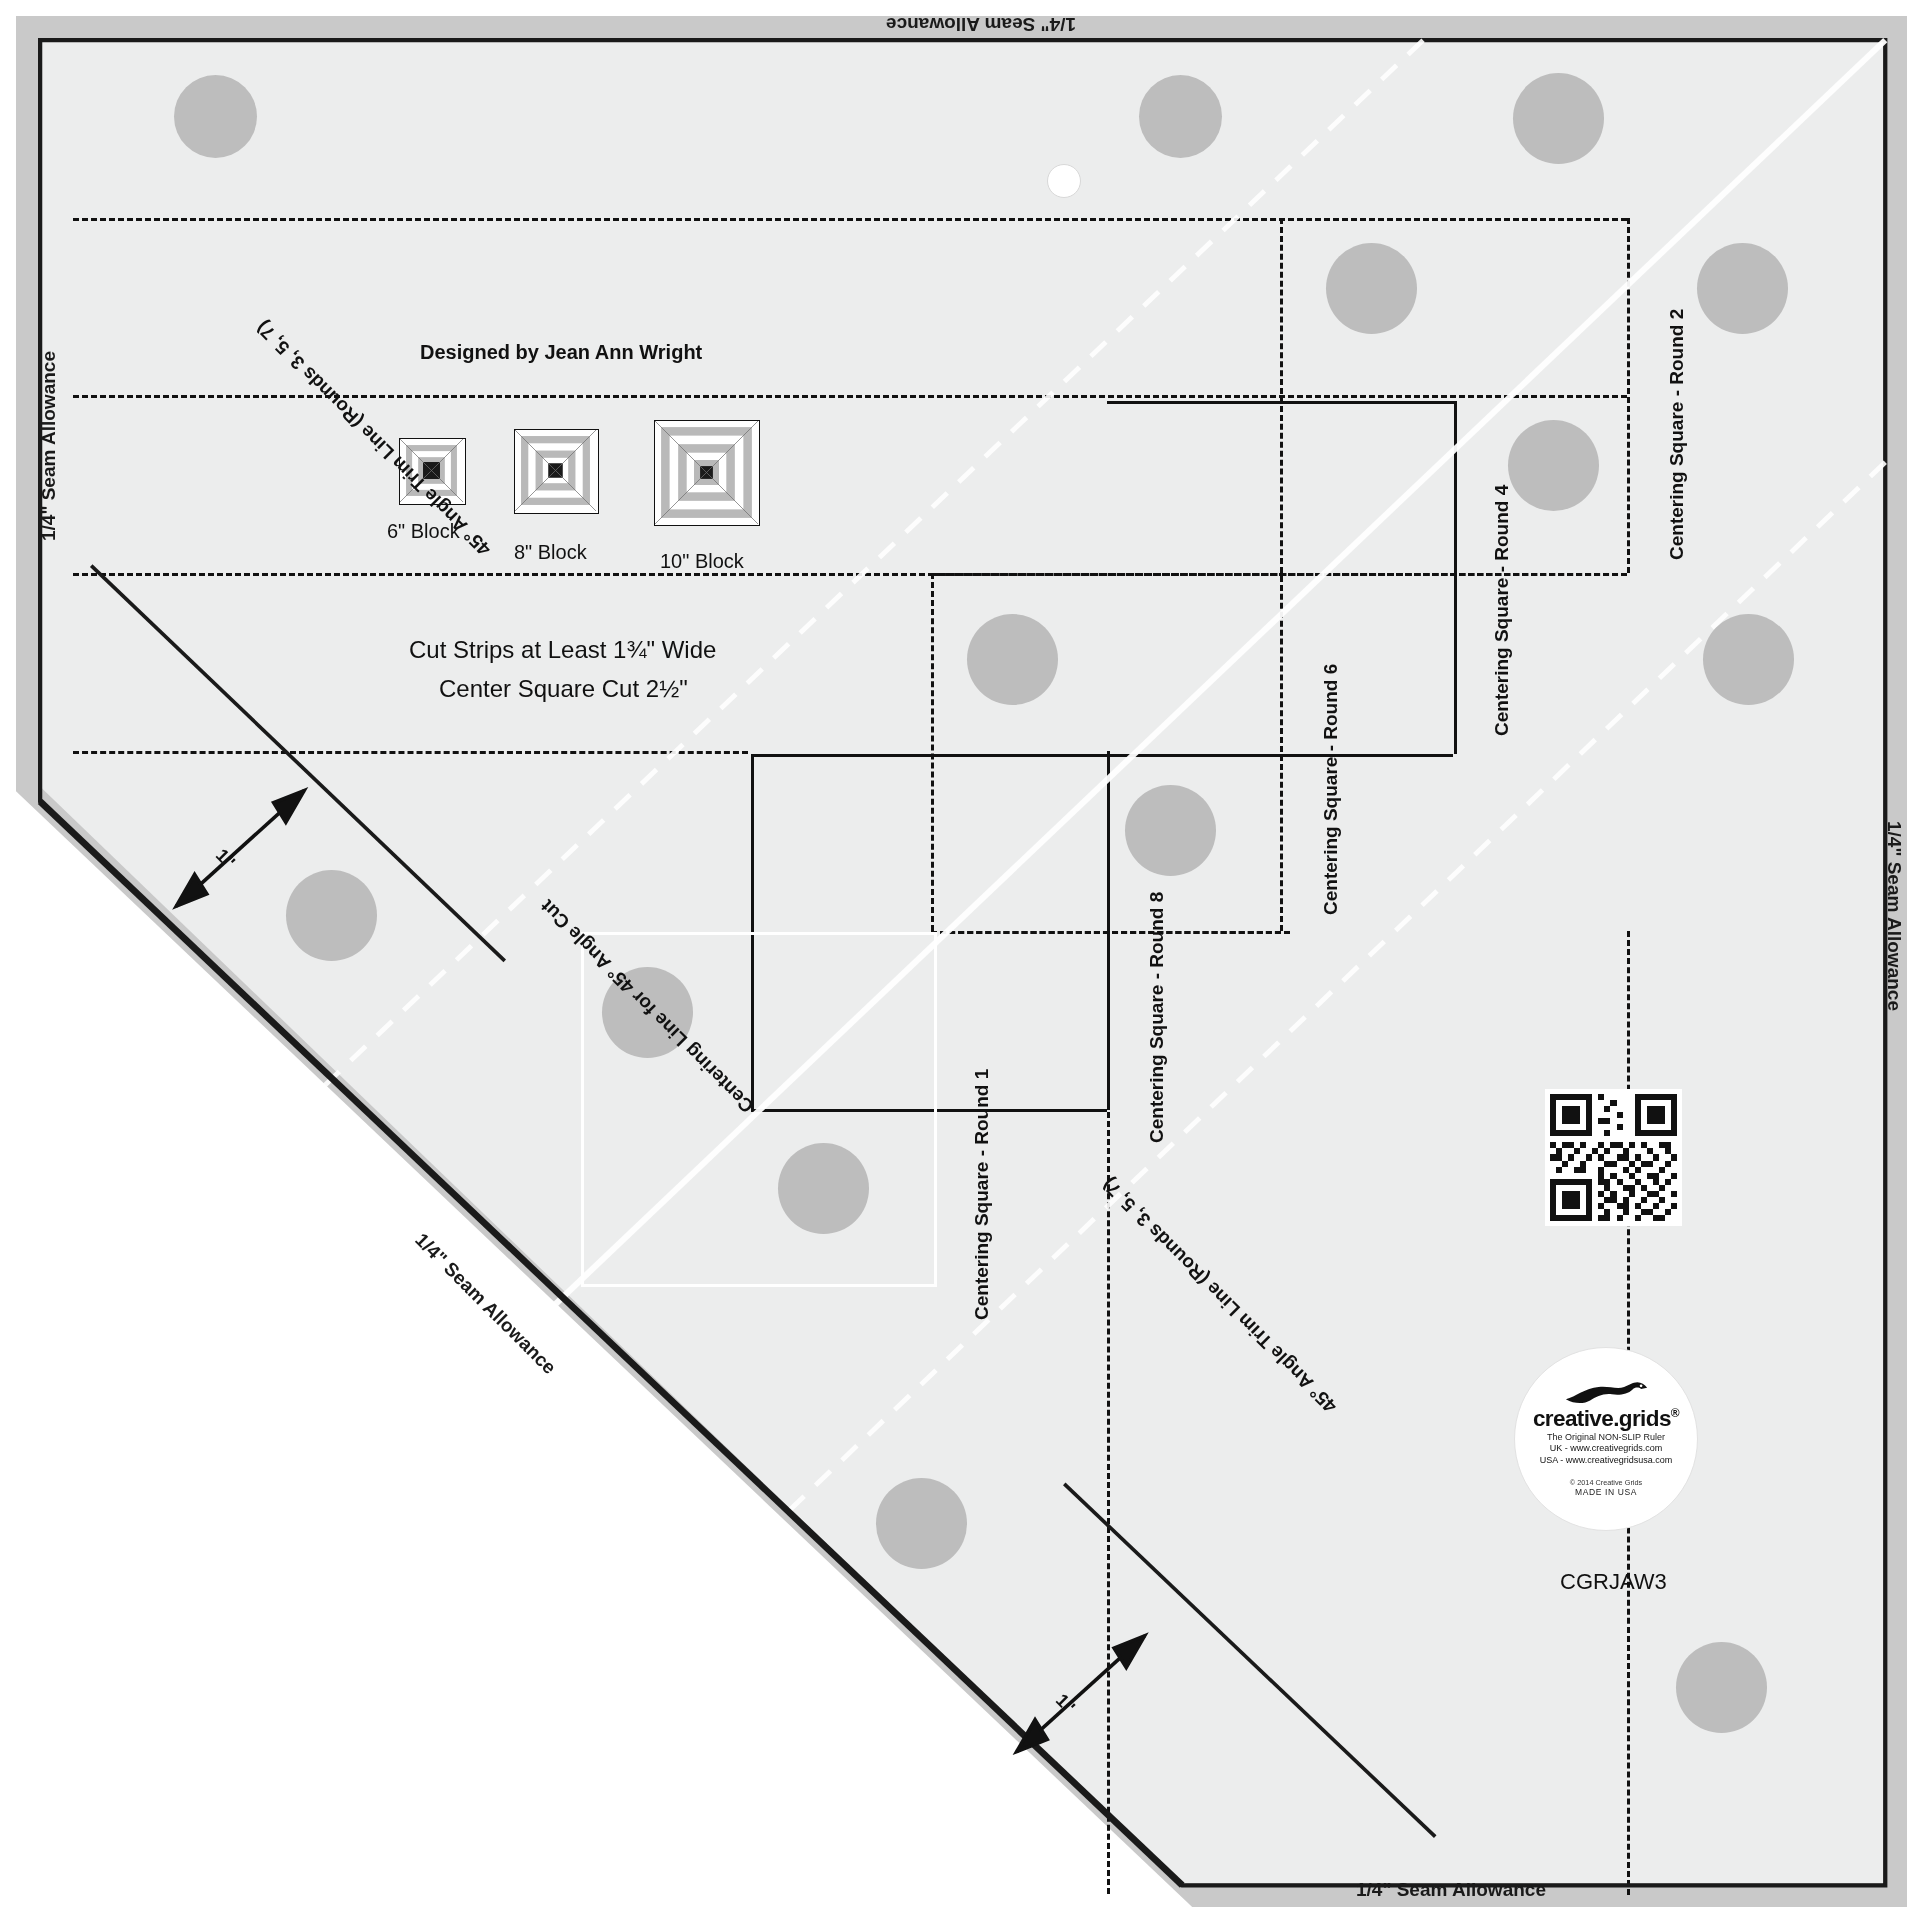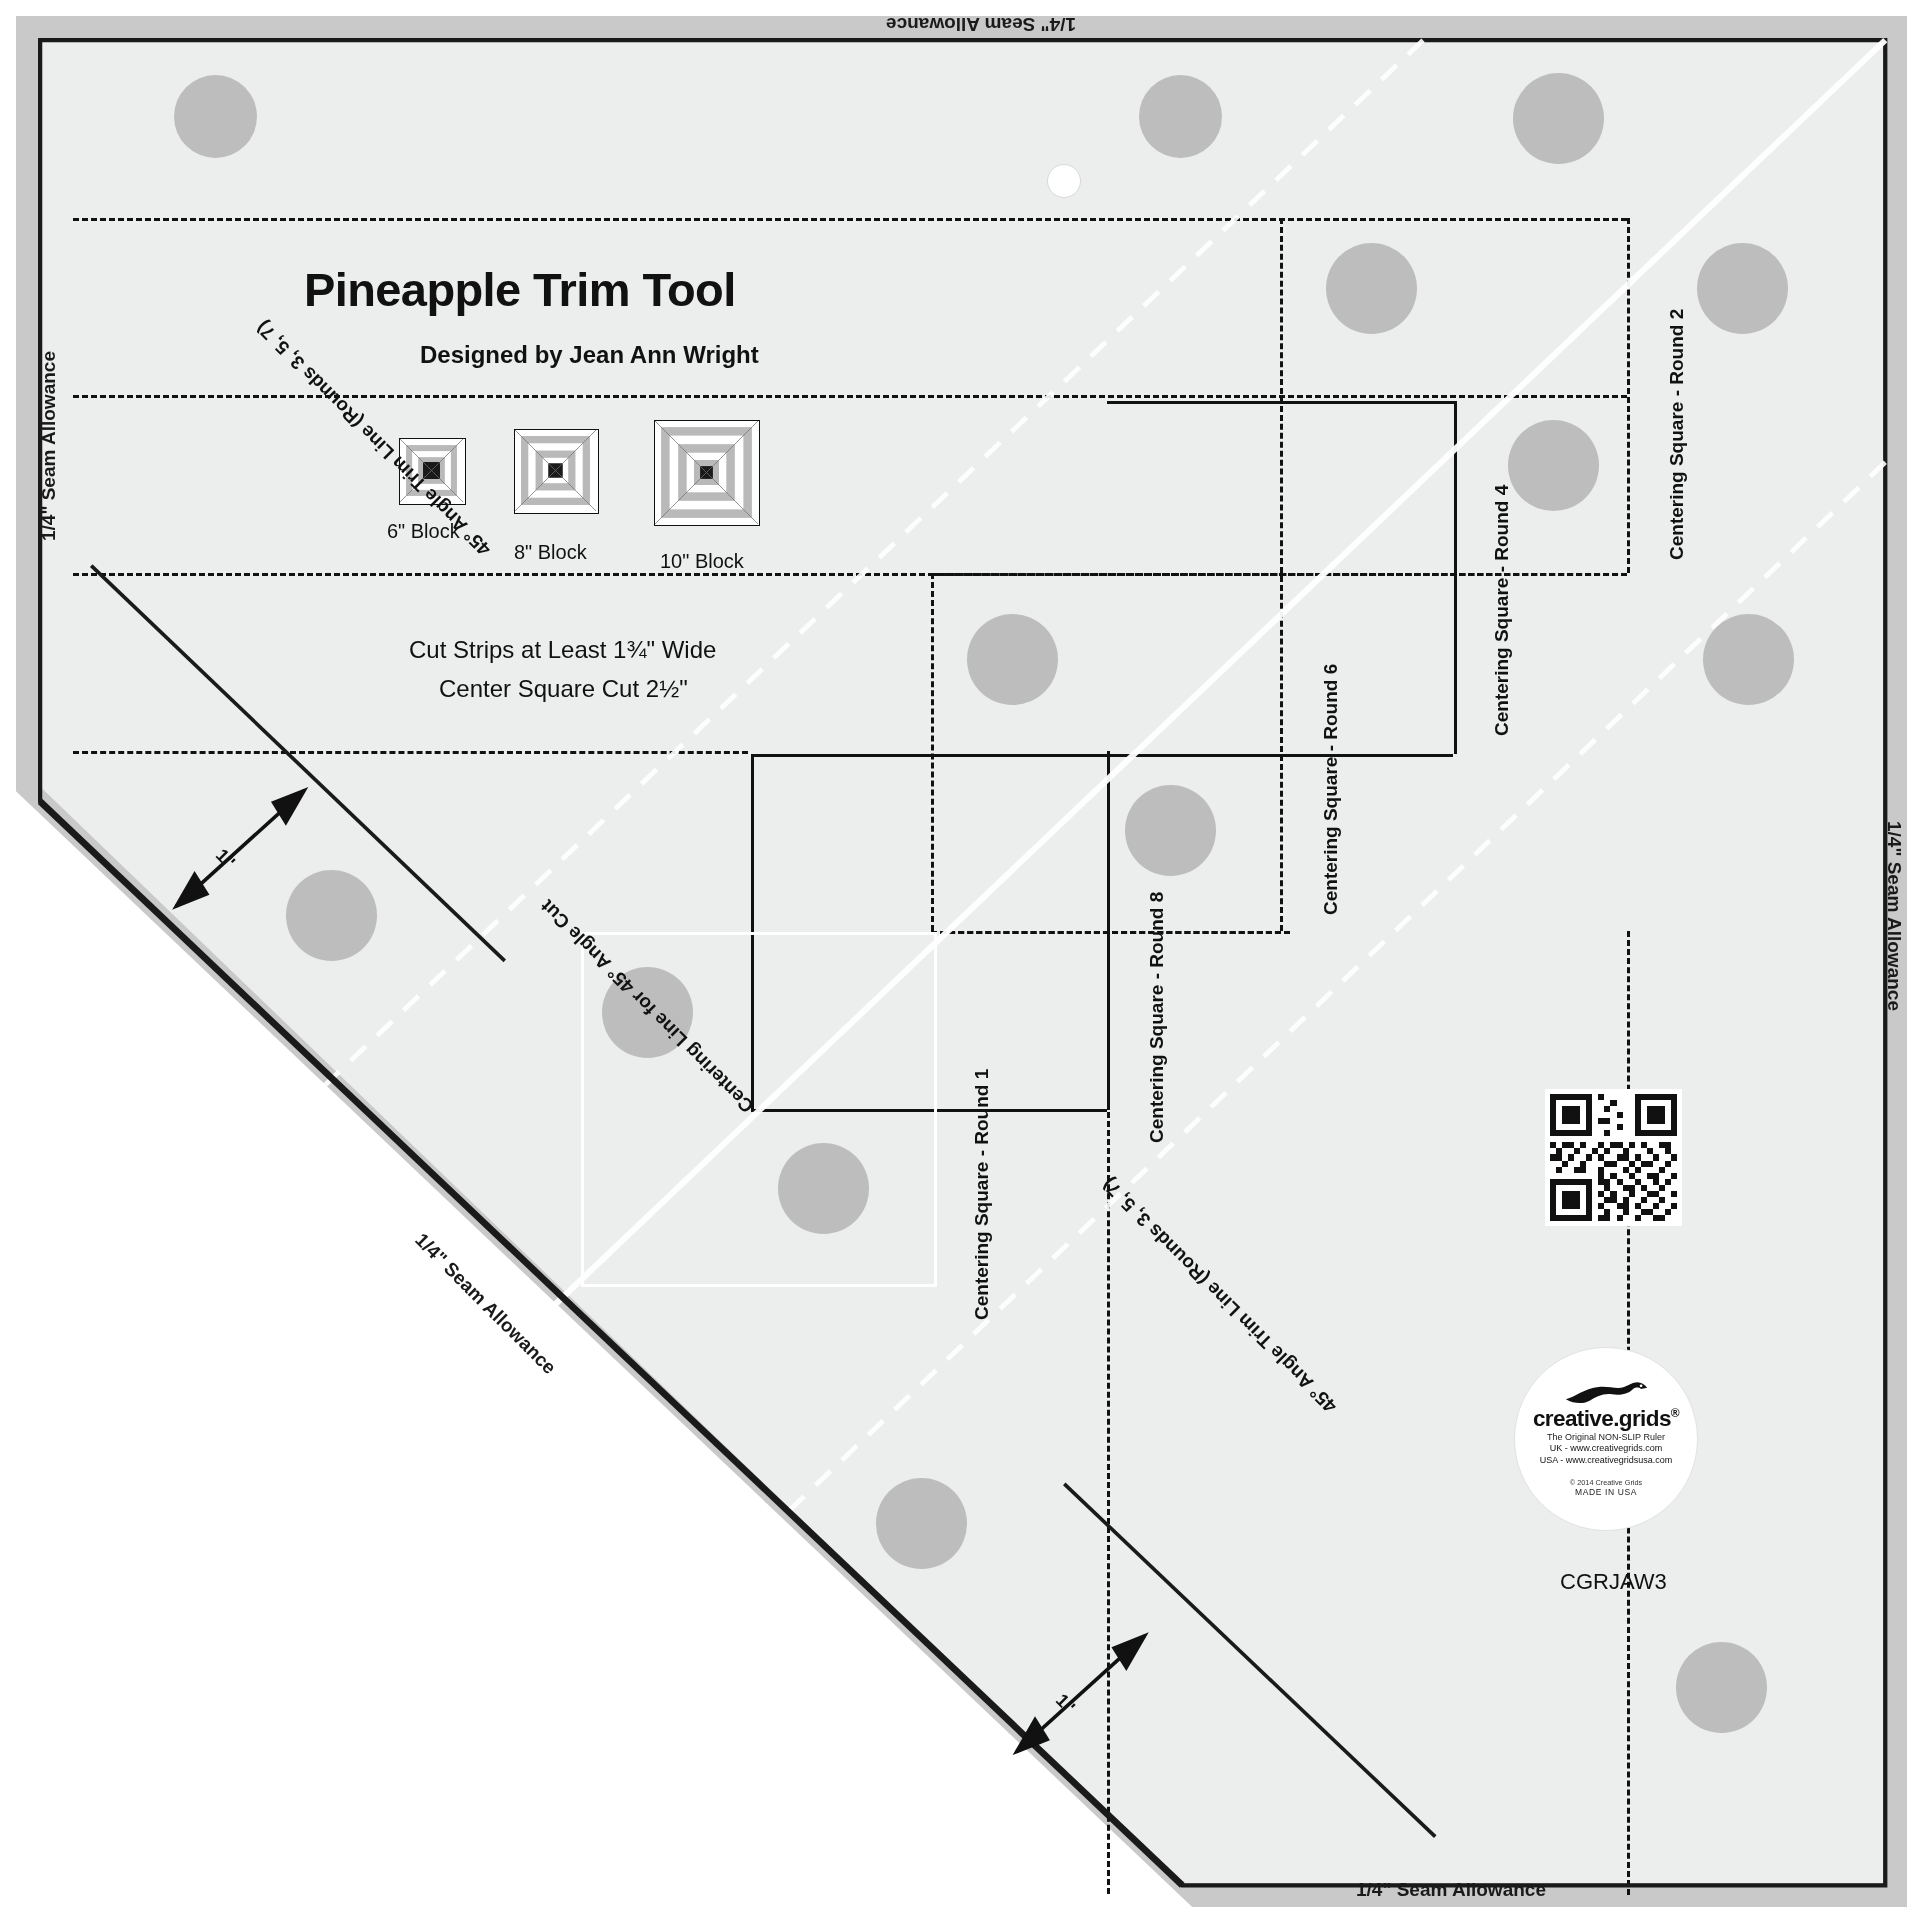--- a/index.html
+++ b/index.html
@@ -103,21 +103,21 @@
     color: #111111;
     white-space: nowrap;
     font-family: "Liberation Sans", sans-serif;
   }
   .title {
     font-size: 47px;
     font-weight: bold;
     letter-spacing: -0.6px;
   }
   .subtitle {
-    font-size: 24px;
+    font-size: 20px;
     font-weight: bold;
   }
   .info {
     font-size: 24px;
   }
   .blocklabel {
     font-size: 20px;
   }
   .edgelabel {
     font-size: 19px;
@@ -269,21 +269,20 @@
       <polygon points="500,1300 450,1320 470,1352"></polygon>
     </g>
 
     <g stroke="#111111" stroke-width="6" fill="#111111">
       <line x1="1672" y1="2880" x2="1882" y2="2690"></line>
       <polygon points="1672,2880 1722,2860 1702,2828"></polygon>
       <polygon points="1882,2690 1832,2710 1852,2742"></polygon>
     </g>
   </svg>
 
-  <div class="txt title" style="left:304px; top:262px;">Pineapple Trim Tool</div>
   <div class="txt subtitle" style="left:420px; top:341px;">Designed by Jean Ann Wright</div>
 
   <div class="txt info" style="left:409px; top:636px;">Cut Strips at Least 1¾" Wide</div>
   <div class="txt info" style="left:439px; top:675px;">Center Square Cut 2½"</div>
 
   <div class="block" style="left:399px; top:438px; width:67px; height:67px;">
     <svg width="63" height="63" viewBox="0 0 104 104">
       <rect x="0" y="0" width="104" height="104" fill="#ffffff"></rect>
       <rect x="10" y="10" width="84" height="84" fill="#b9b9b9"></rect>
       <rect x="20" y="20" width="64" height="64" fill="#ffffff"></rect>

